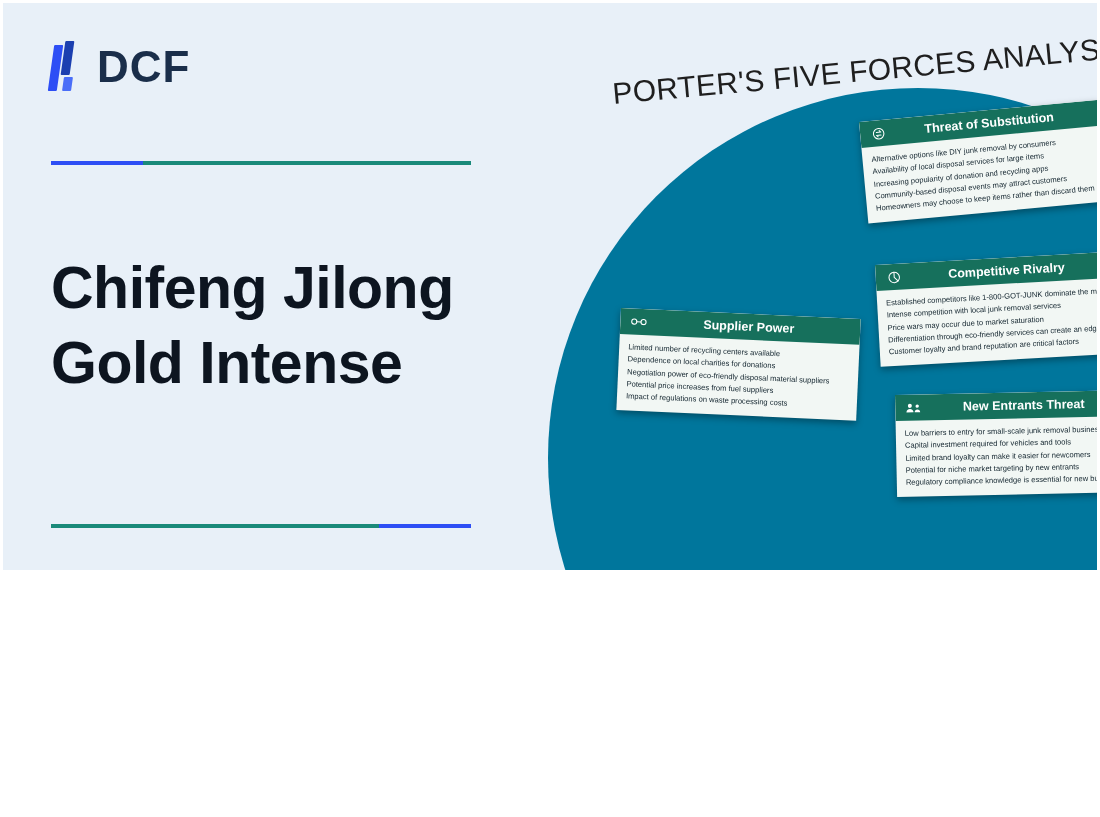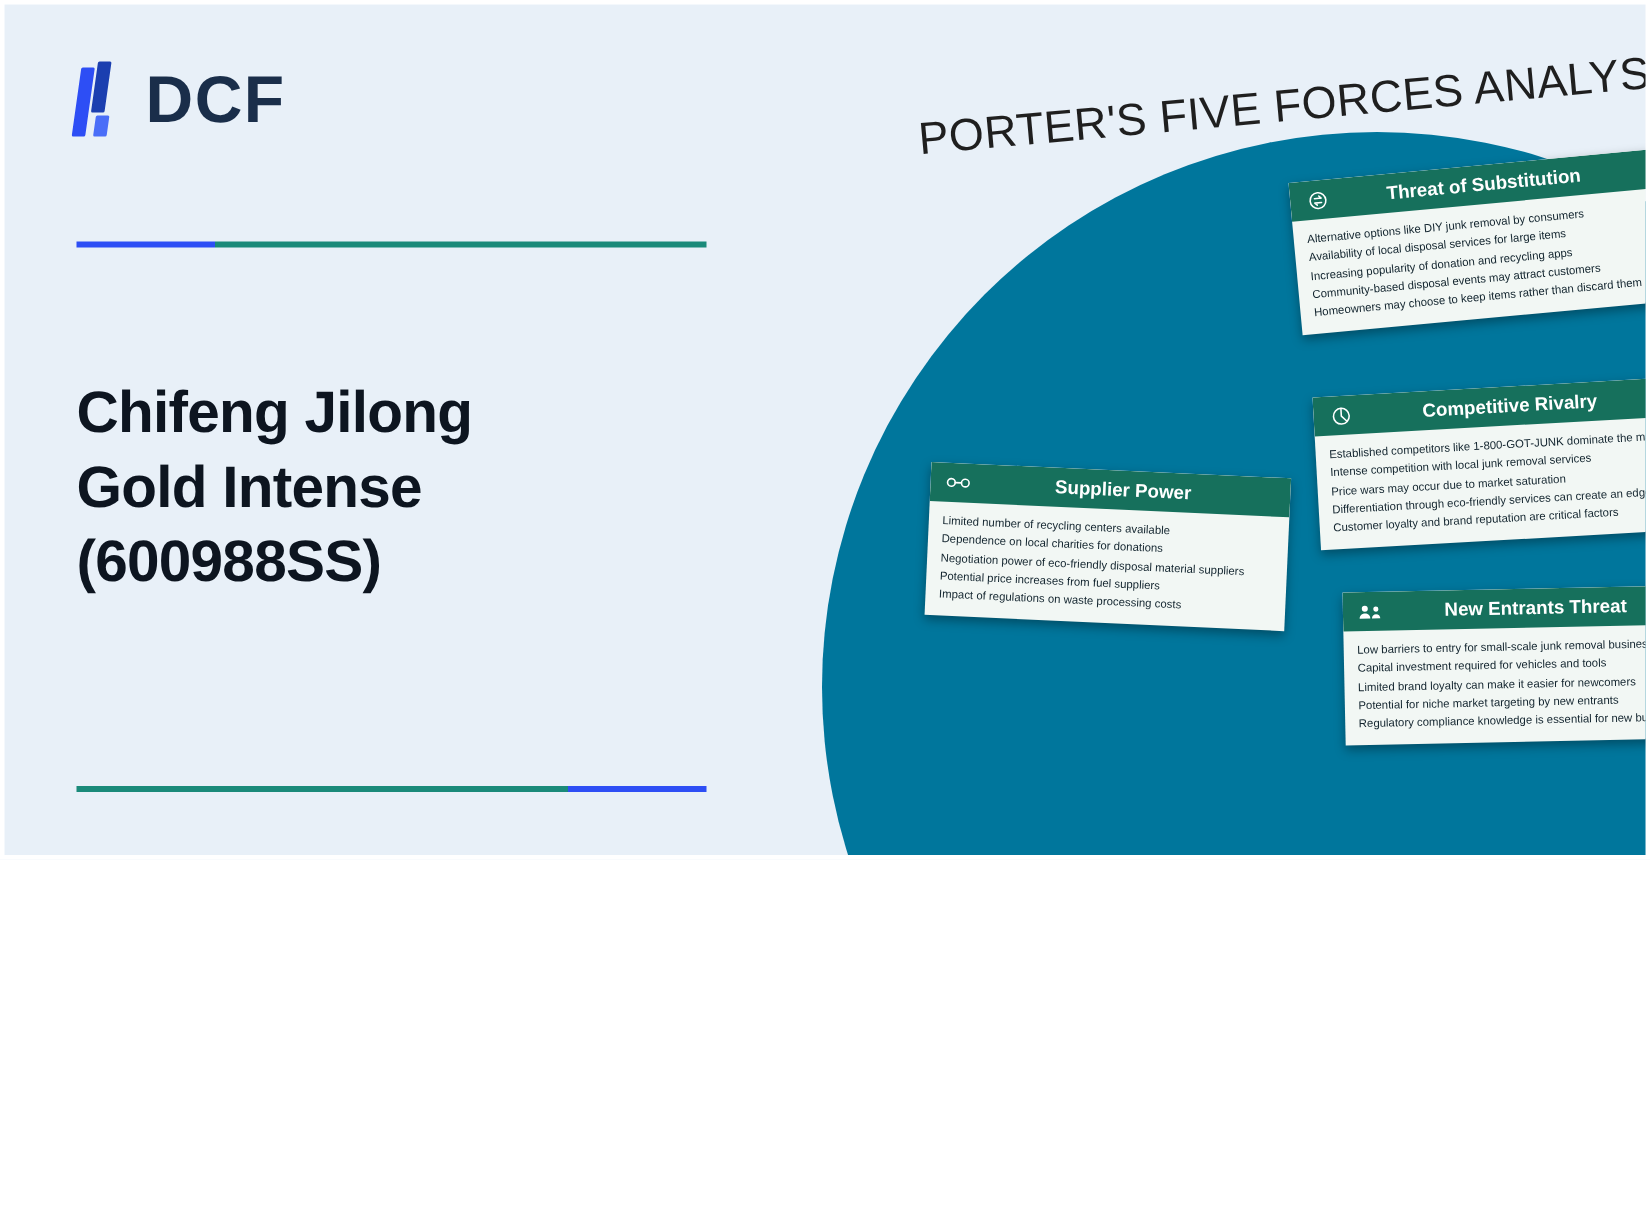--- a/index.html
+++ b/index.html
@@ -60,21 +60,21 @@
     height: 4px;
   }
   .rule-top { top: 158px; background: linear-gradient(90deg,#2d4ef5 0%,#2d4ef5 22%,#1a8a7a 22%,#1a8a7a 100%); }
   .rule-bottom { top: 521px; background: linear-gradient(90deg,#1a8a7a 0%,#1a8a7a 78%,#2d4ef5 78%,#2d4ef5 100%); }
 
   .title {
     position: absolute;
     left: 48px;
     top: 248px;
     width: 470px;
-    font-size: 39px;
+    font-size: 59px;
     line-height: 1.27;
     font-weight: 700;
     color: #0d1520;
     letter-spacing: -0.5px;
   }
   .title div { white-space: nowrap; }
 
   
   .office-icons {
     position: absolute;
@@ -239,21 +239,20 @@
       <span class="bar-c"></span>
     </div>
     <div class="logo-text">DCF</div>
   </div>
 
   <div class="rule rule-top"></div>
 
   <div class="title">
     <div>Chifeng Jilong</div>
     <div>Gold Intense</div>
-    <div>(600988SS)</div>
   </div>
 
   <div class="rule rule-bottom"></div>
 
   <div class="office-icons">
     <div class="xl-icon">
       <div class="tr"></div>
         <div class="mr"></div>
         <div class="br"></div>
       <div class="left-dark"></div>

